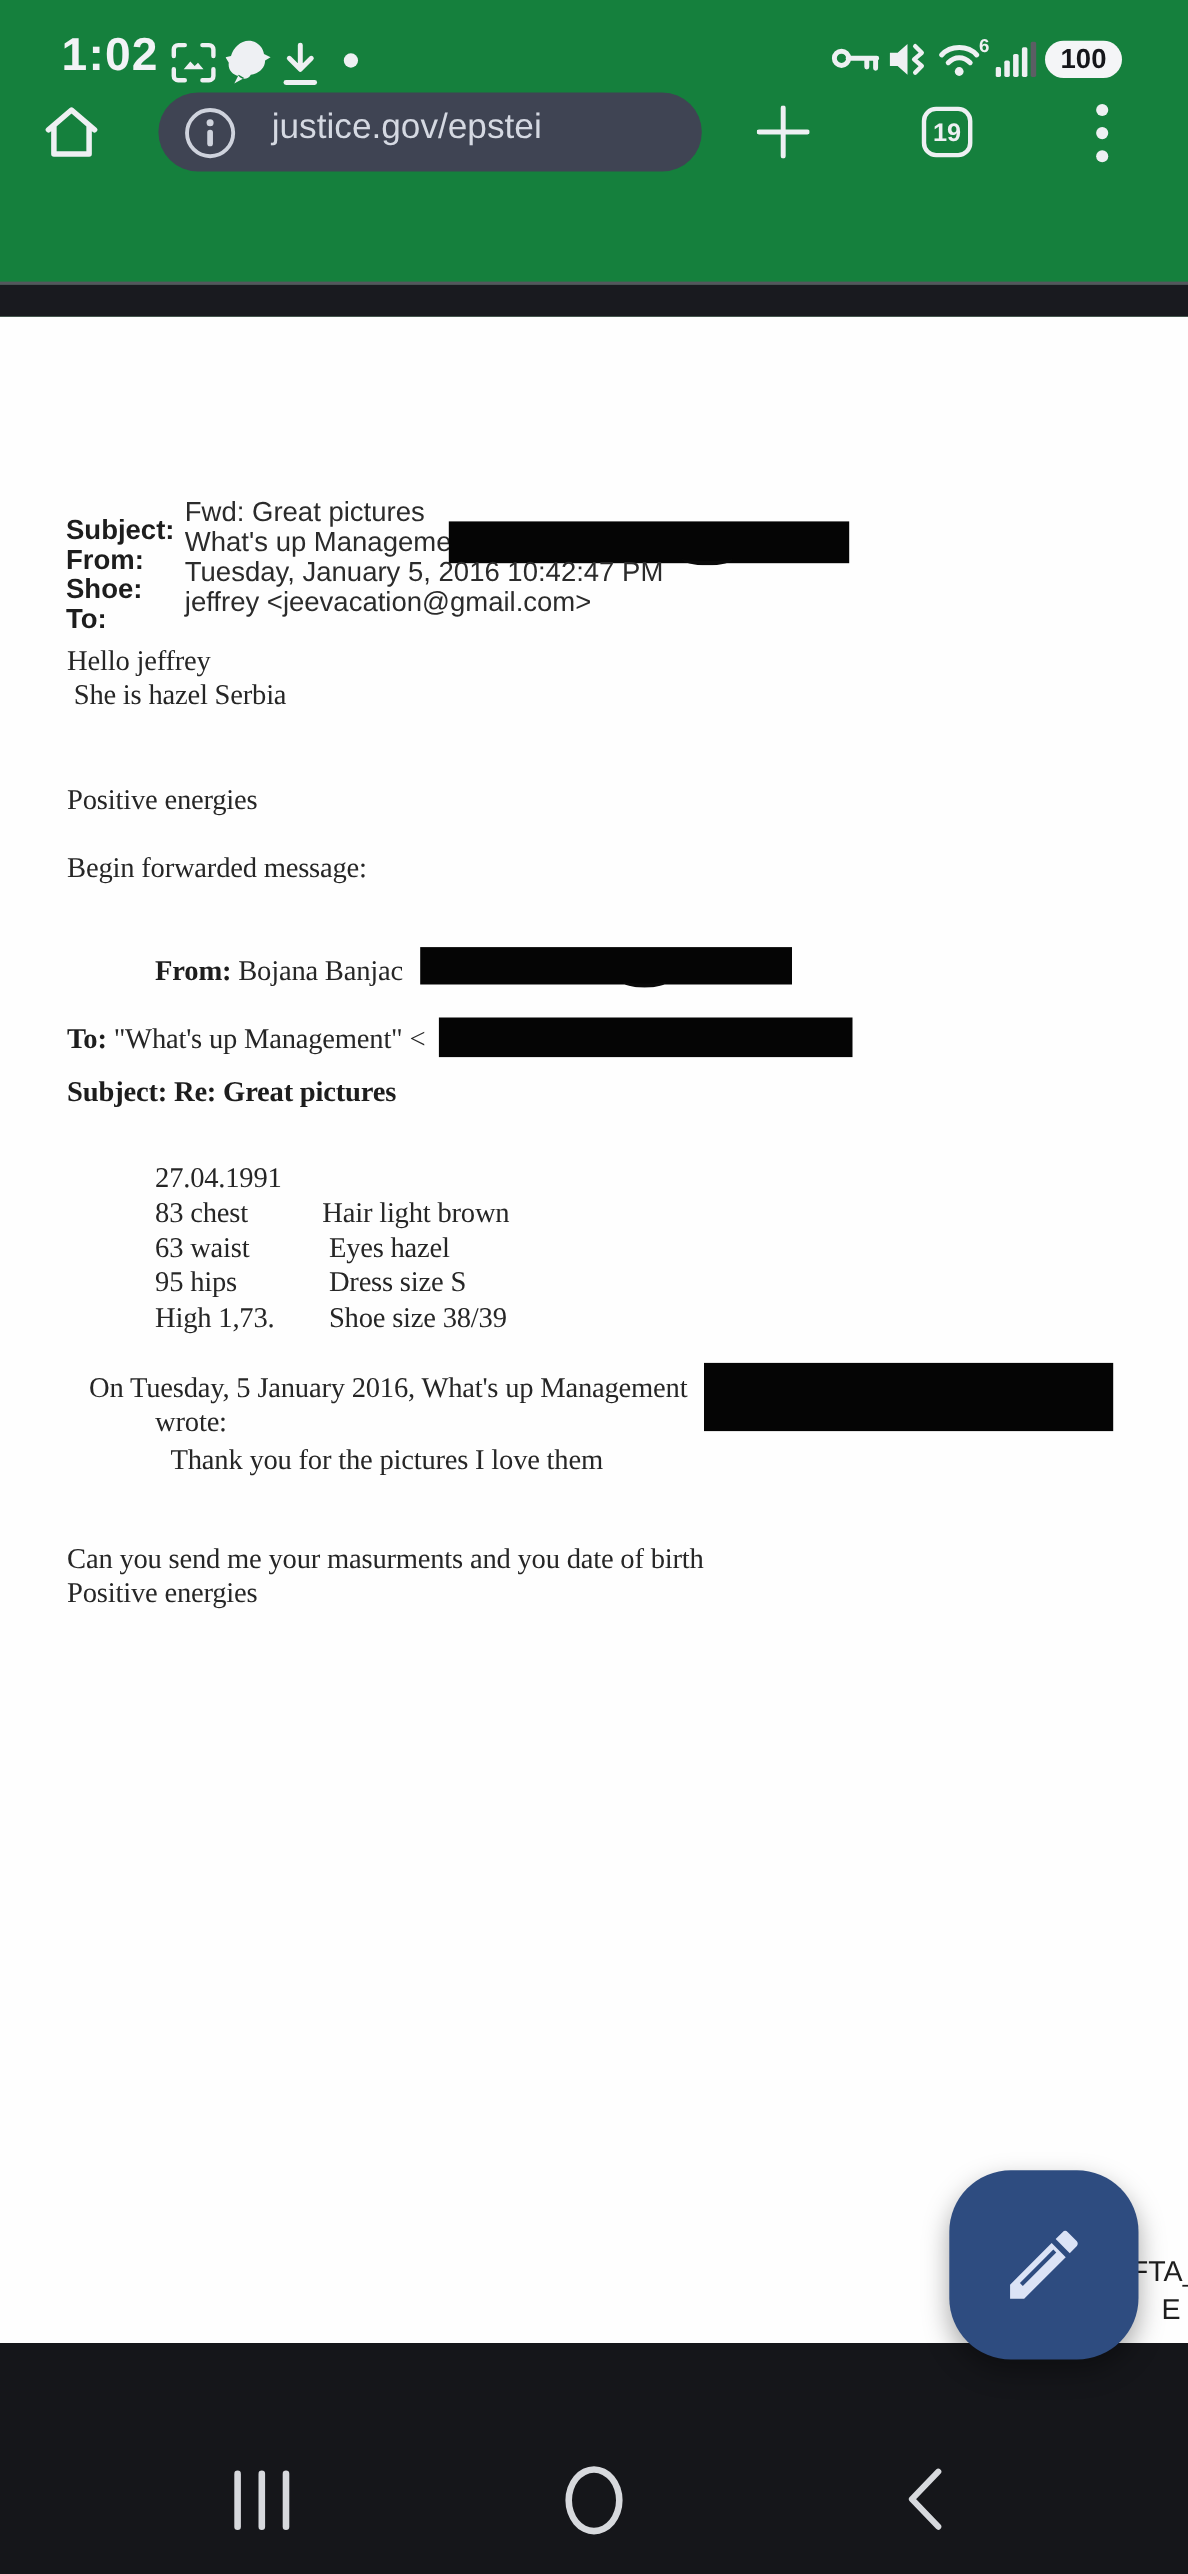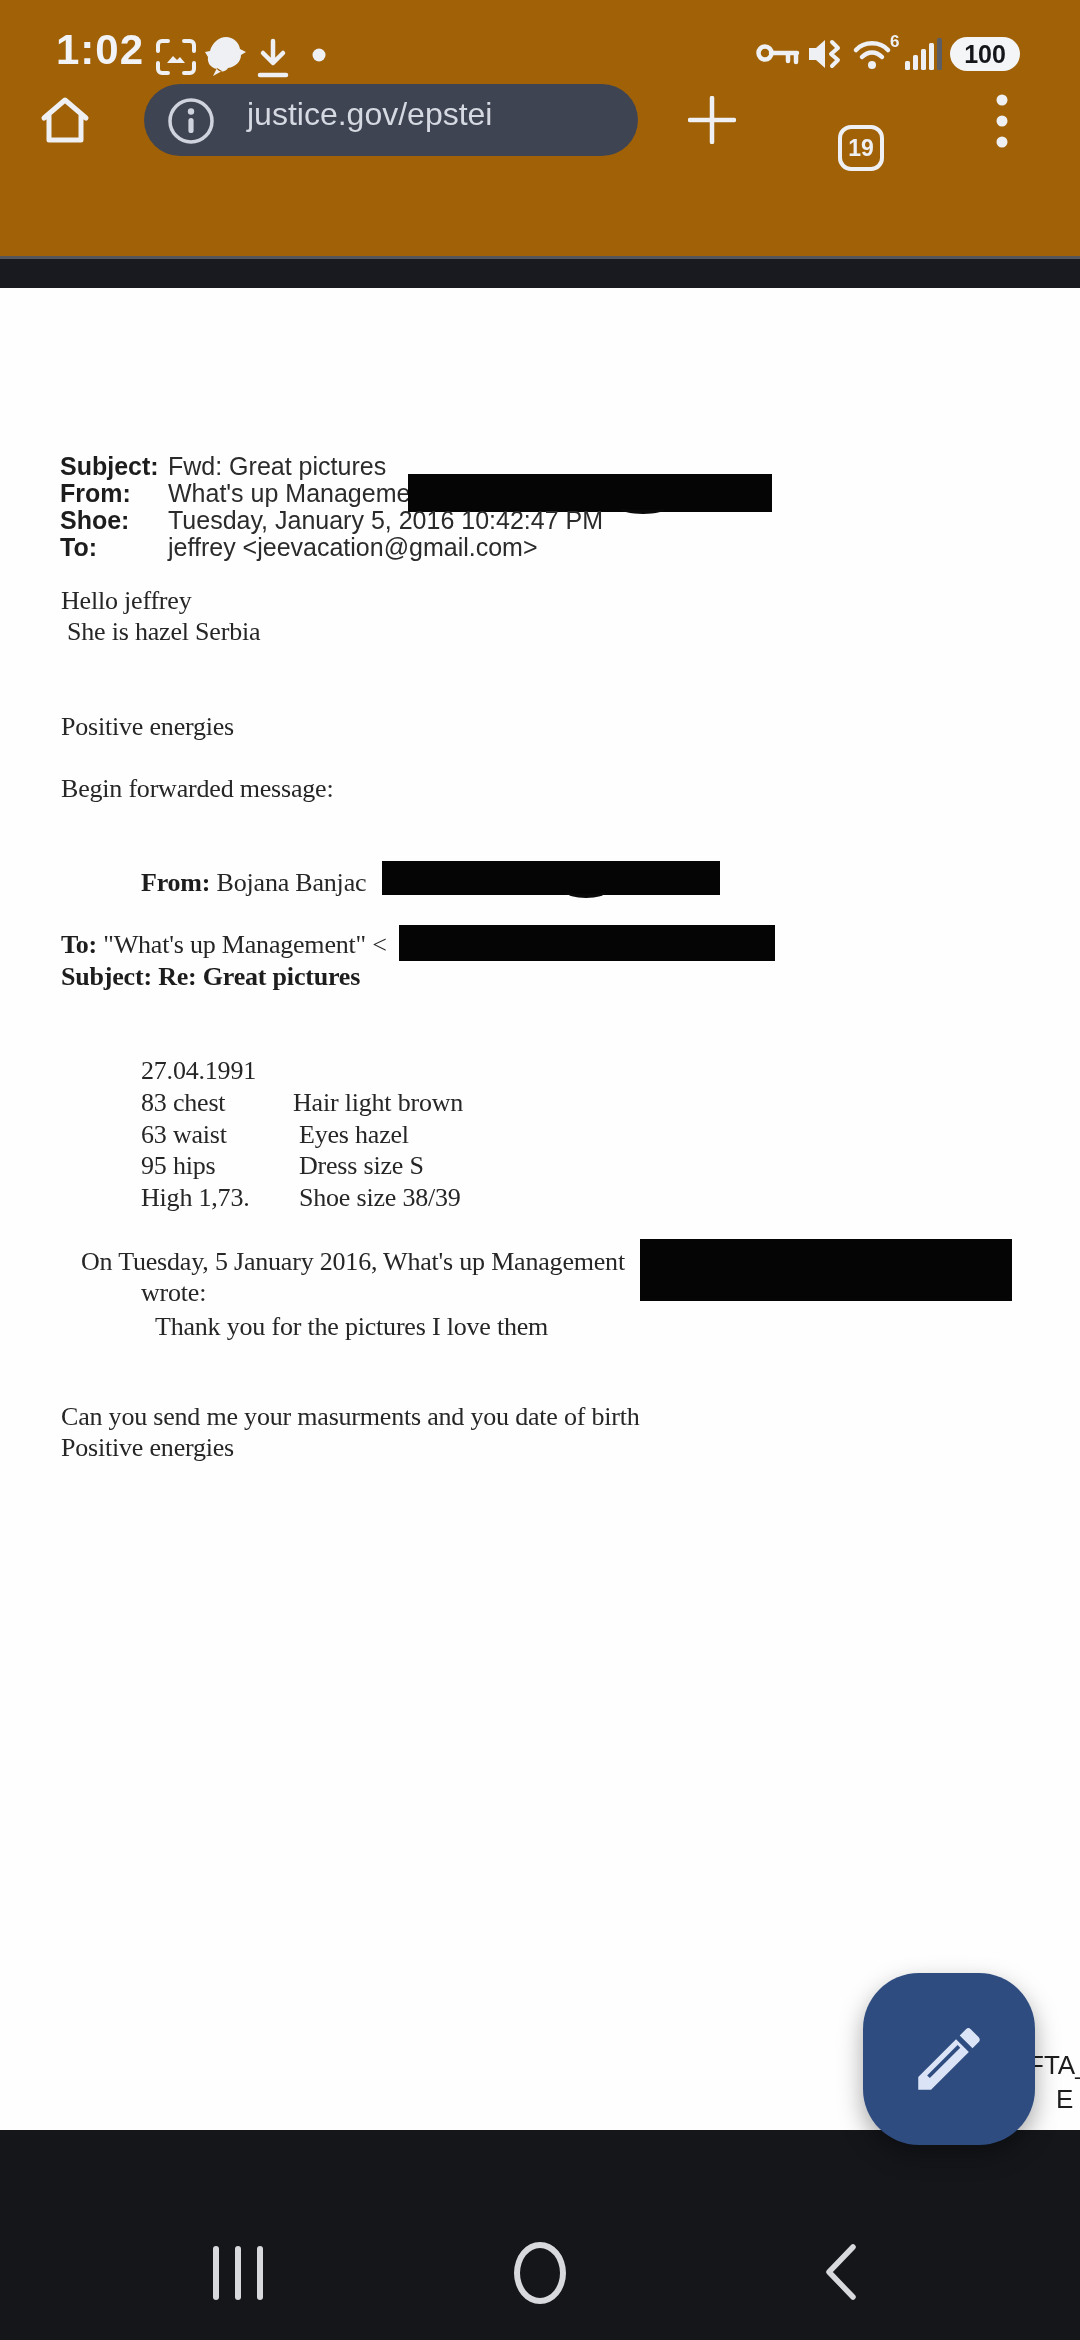--- a/index.html
+++ b/index.html
@@ -1,39 +1,39 @@
 <!DOCTYPE html>
 <html><head>
 <meta charset="utf-8">
 <style>
   html,body{margin:0;padding:0;background:#000;}
-  #screen{position:relative;width:1080px;height:2340px;background:#a16207;overflow:hidden;
+  #screen{position:relative;width:1080px;height:2340px;background:#15803d;overflow:hidden;
           font-family:"Liberation Sans",sans-serif;}
   .abs{position:absolute;}
   
   .time{left:56px;top:26px;font-size:42px;font-weight:bold;color:#f2f3f6;letter-spacing:1px;}
   .sicon{color:#eef0f3;}
   .battery{left:950px;top:37px;width:70px;height:34px;border-radius:17px;background:#f4f5f7;
            display:flex;align-items:center;justify-content:center;
            font-size:25px;font-weight:bold;color:#15161a;}
   
   .pill{left:144px;top:84px;width:494px;height:72px;border-radius:36px;background:#3f4453;overflow:hidden;}
   .urltext{left:247px;top:96px;font-size:32px;color:#d5d9e2;white-space:nowrap;}
   .tabbox{left:838px;top:97px;width:46px;height:46px;border:4px solid #eef0f3;border-radius:13px;
           box-sizing:border-box;display:flex;align-items:center;justify-content:center;
-          font-size:23px;font-weight:bold;color:#eef0f3;margin-top:28px;}
+          font-size:23px;font-weight:bold;color:#eef0f3;}
   .divider{left:0;top:256px;width:1080px;height:3px;background:#54565c;}
   .substrip{left:0;top:259px;width:1080px;height:29px;background:#191a1f;}
   
   .page{left:0;top:288px;width:1080px;height:1842px;background:#fefefe;}
   .sansline{position:absolute;font-family:"Liberation Sans",sans-serif;font-size:25px;line-height:28px;
             color:#2b2b2b;white-space:pre;}
   .serifline{position:absolute;font-family:"Liberation Serif",serif;font-size:26px;line-height:30px;
              color:#262626;white-space:pre;letter-spacing:-0.2px;}
-  .b{font-weight:bold;color:#1d1d1d;}
+  .b{font-weight:bold;color:#1d1d1d;margin-top:16px;}
   .redaction{position:absolute;background:#050505;}
   .remnant{position:absolute;border-bottom:4px solid #0a0a0a;border-radius:0 0 50% 50%;}
   .edgetext{position:absolute;font-family:"Liberation Sans",sans-serif;font-size:26px;color:#1e1e1e;white-space:pre;}
   
   .fab{left:863px;top:1973px;width:172px;height:172px;border-radius:56px;background:#2e4c80;
        box-shadow:0 10px 24px rgba(0,0,0,0.35);display:flex;align-items:center;justify-content:center;}
   
   .navbar{left:0;top:2130px;width:1080px;height:210px;background:#15161a;}
   .navbtn{position:absolute;display:flex;align-items:center;justify-content:center;}
   .recents{left:198px;top:2238px;width:80px;height:70px;gap:16px;}

